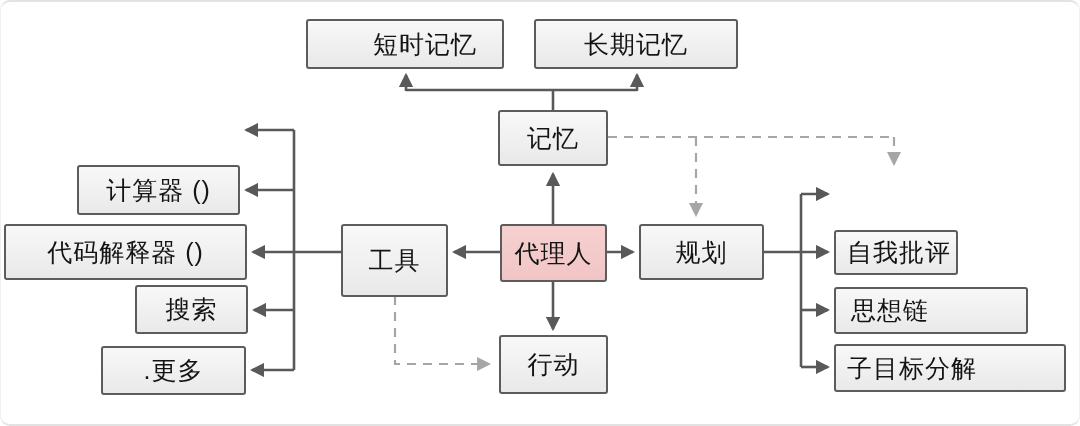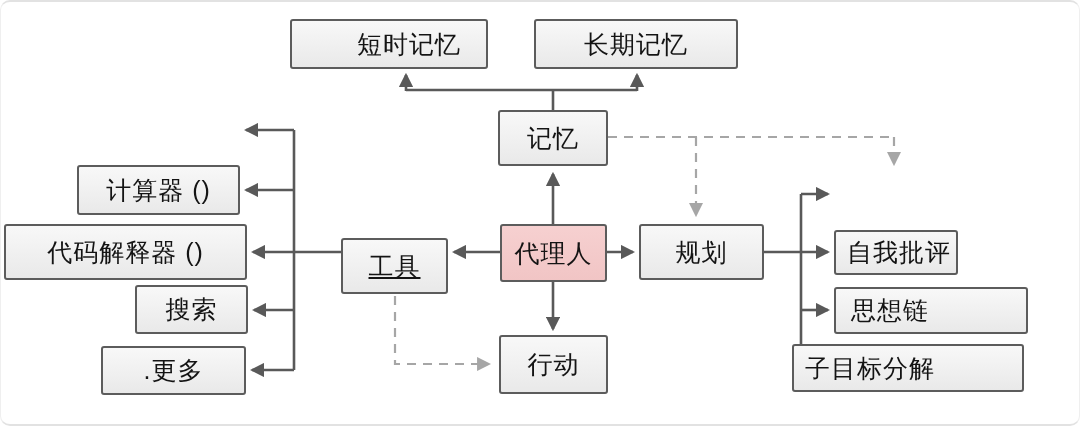--- a/index.html
+++ b/index.html
@@ -27,36 +27,36 @@
     align-items:center;
     justify-content:center;
     font-size:25px;
     color:#141414;
     letter-spacing:1px;
     white-space:nowrap;
   }
   .node.left-align{justify-content:flex-start;padding-left:11px;}
   .node.agent{background:linear-gradient(180deg,#f6d0d0 0%,#f1c5c5 100%);}
   
-  #n-short{left:289px;top:17px;width:198px;height:50px;padding-left:40px;}
+  #n-short{left:305px;top:17px;width:198px;height:50px;padding-left:40px;}
   #n-long{left:533px;top:17px;width:204px;height:50px;}
   #n-memory{left:497px;top:108px;width:110px;height:56px;}
   #n-agent{left:499px;top:222px;width:107px;height:58px;}
-  #n-tools{left:340px;top:236px;width:107px;height:56px;text-decoration:underline;}
+  #n-tools{left:340px;top:222px;width:107px;height:73px;}
   #n-planning{left:638px;top:222px;width:125px;height:56px;}
   #n-action{left:498px;top:333px;width:109px;height:59px;}
   #n-calendar{left:90px;top:103px;width:149px;height:50px;}
   #n-calculator{left:76px;top:163px;width:163px;height:50px;}
   #n-code{left:3px;top:222px;width:243px;height:56px;}
   #n-search{left:134px;top:283px;width:113px;height:49px;}
   #n-more{left:100px;top:344px;width:145px;height:49px;}
   #n-reflection{left:833px;top:171px;width:130px;height:46px;}
   #n-selfcritic{left:833px;top:228px;width:124px;height:45px;}
   #n-cot{left:833px;top:285px;width:194px;height:47px;padding-left:15px;}
-  #n-subgoal{left:791px;top:342px;width:232px;height:48px;}
+  #n-subgoal{left:833px;top:342px;width:232px;height:48px;}
 </style>
 </head>
 <body>
 
 <div class="canvas">
 
   <svg class="wires" viewBox="0 0 1080 426" aria-hidden="true">
     <defs>
       <marker id="arrow-solid" viewBox="0 0 10 10" refX="8.5" refY="5" markerWidth="5.6" markerHeight="5.6" orient="auto-start-reverse">
         <path d="M0,0 L10,5 L0,10 z" fill="#595959"></path>

